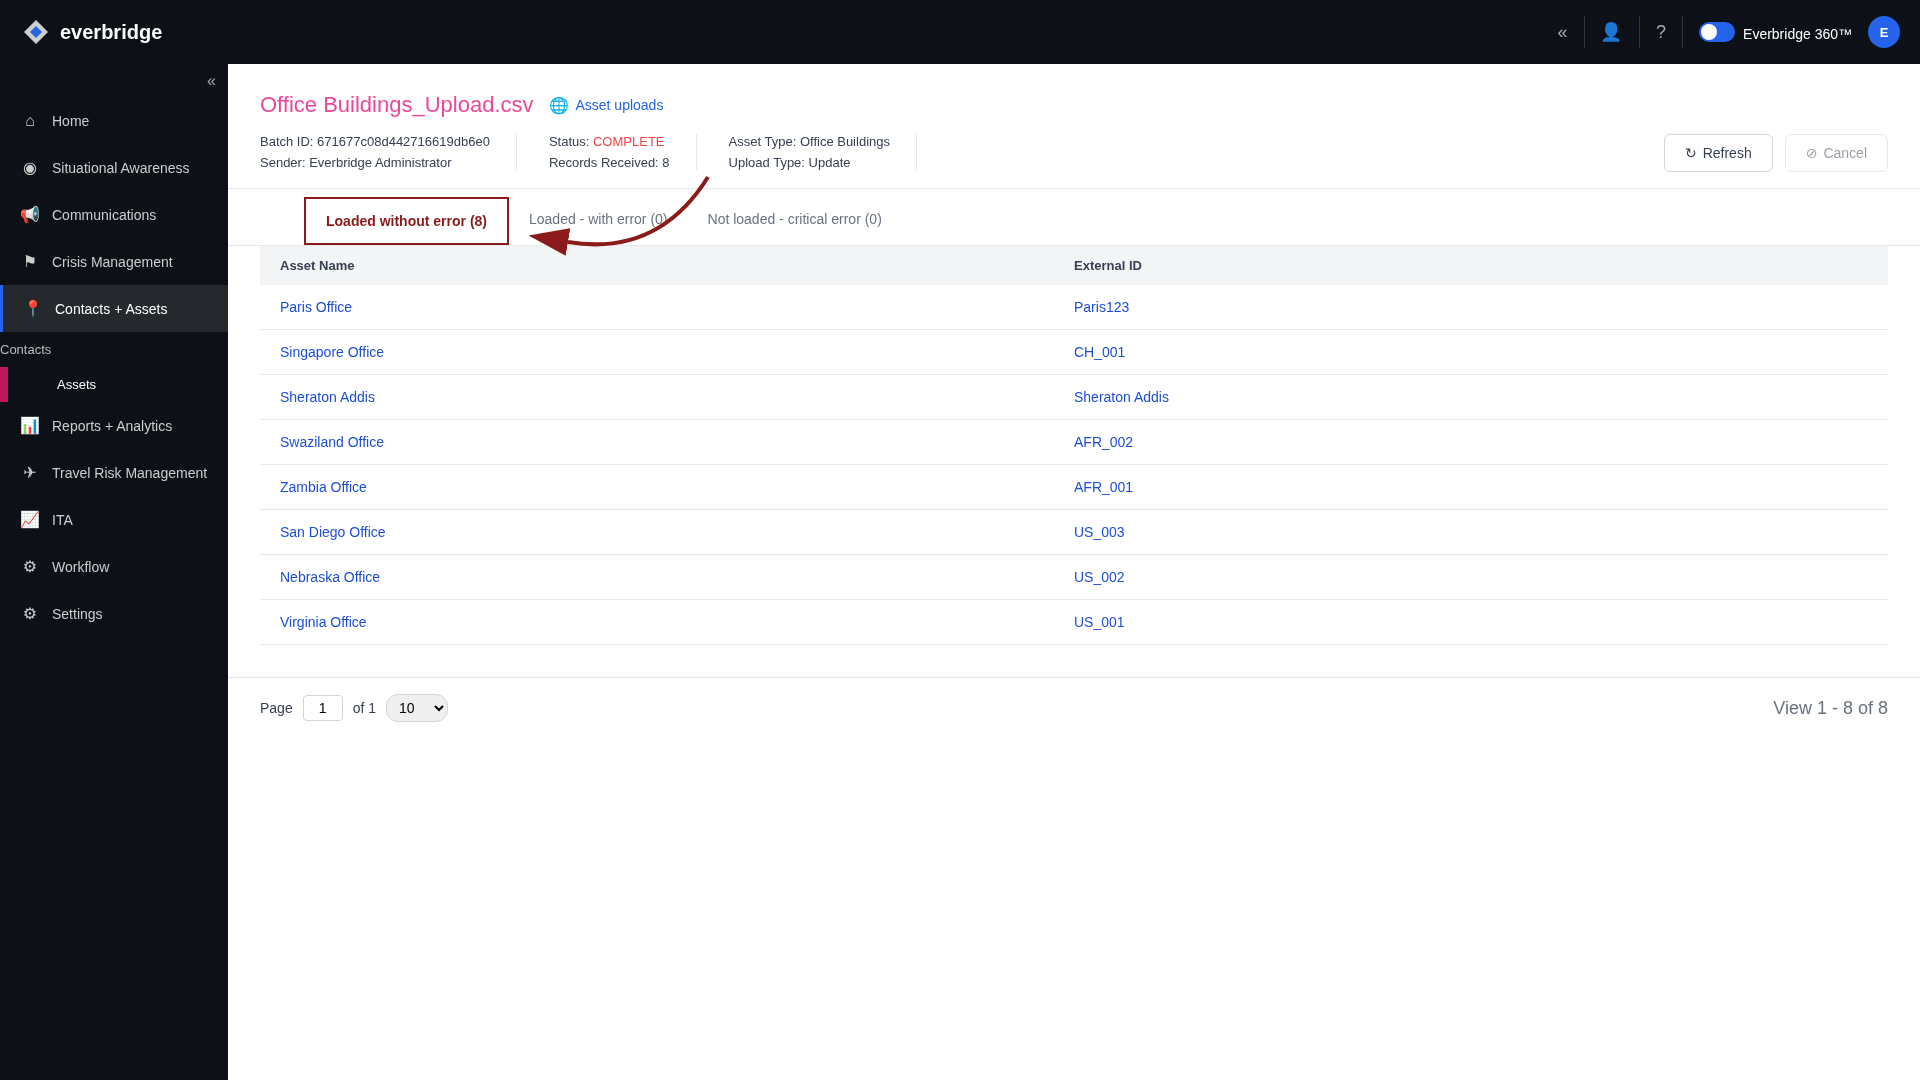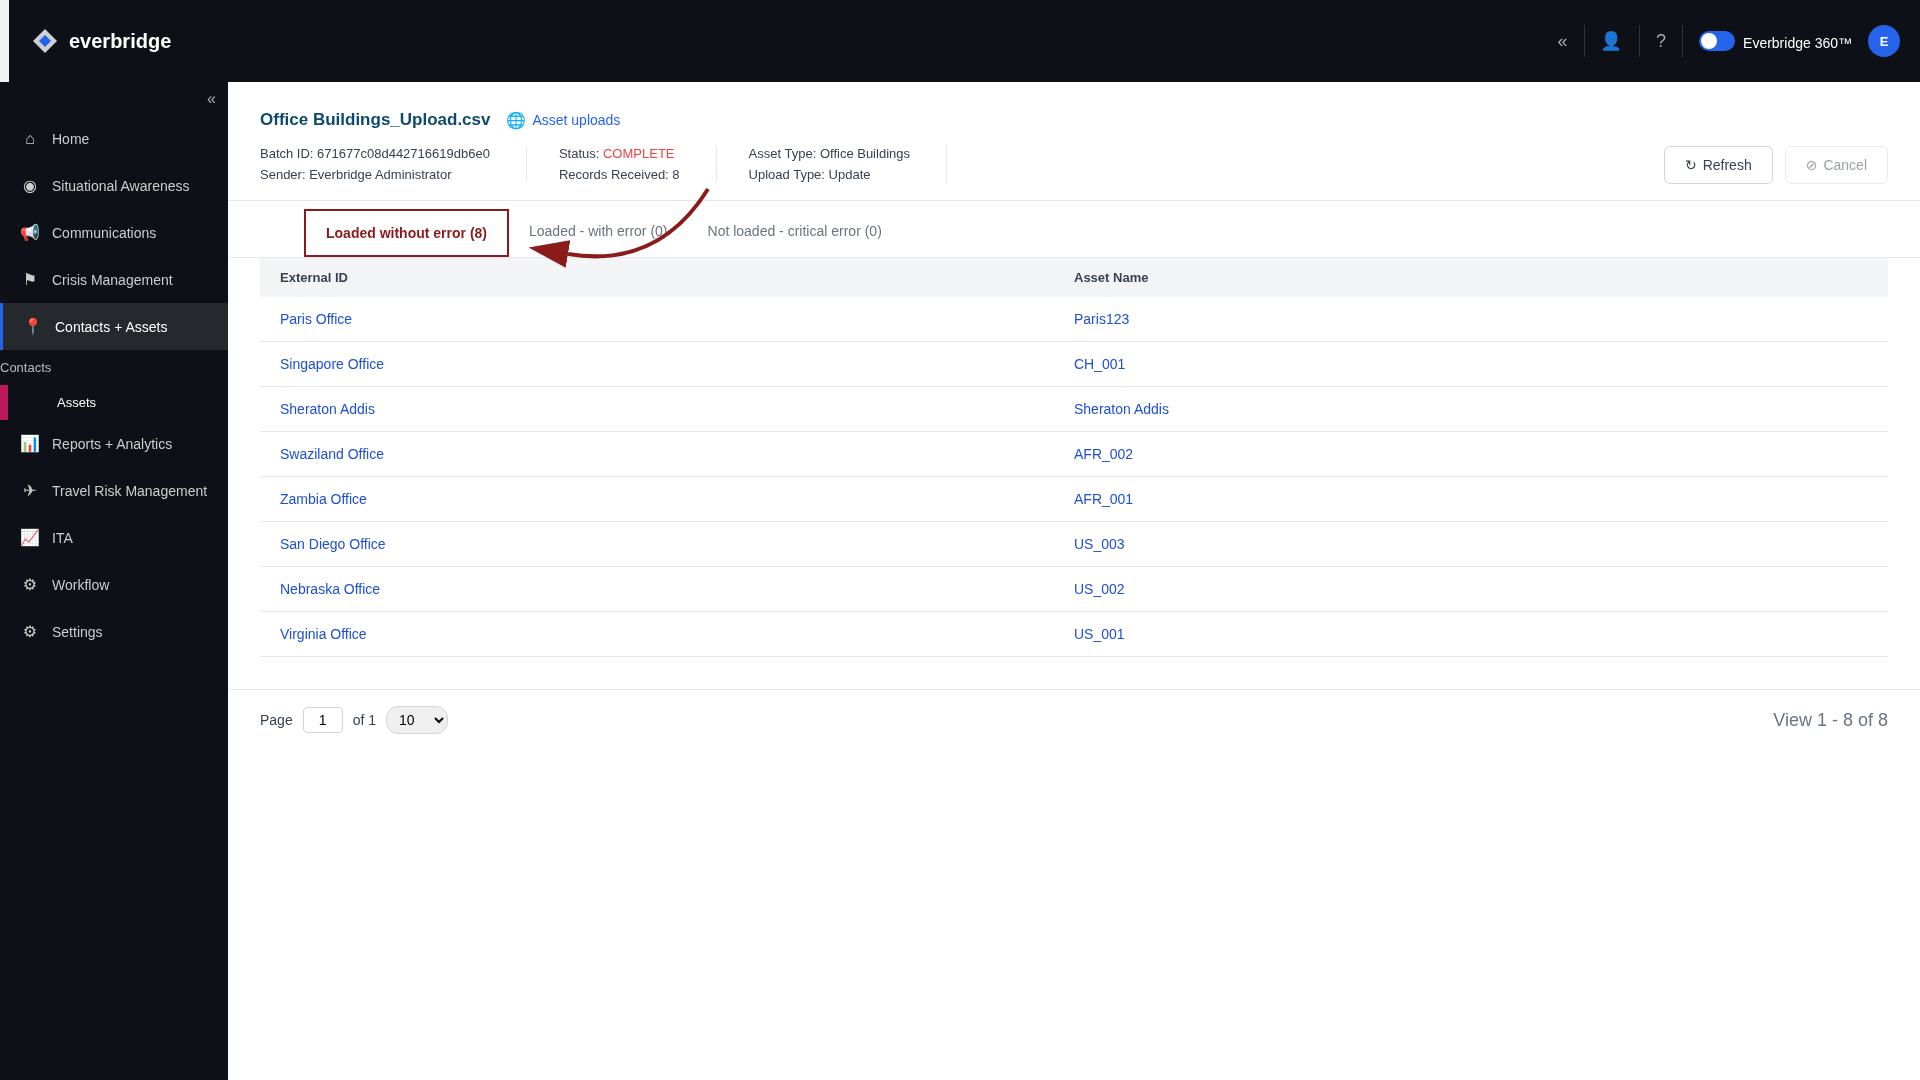--- a/index.html
+++ b/index.html
@@ -1,26 +1,25 @@
 <!DOCTYPE html>
 <html><head>
   <meta charset="utf-8">
   <style>
     * { box-sizing: border-box; margin: 0; padding: 0; }
     body { font-family: -apple-system, BlinkMacSystemFont, 'Segoe UI', Arial, sans-serif; background: #f0f2f5; display: flex; flex-direction: column; height: 1080px; overflow: hidden; }
 
     
     .topbar {
       background: #0d1117;
-      height: 82px;
+      height: 64px;
       display: flex;
       align-items: center;
       padding: 0 20px;
       flex-shrink: 0;
-      margin-left: 9px;
     }
     .topbar-logo {
       display: flex;
       align-items: center;
       gap: 8px;
       color: white;
       font-size: 20px;
       font-weight: bold;
     }
     .topbar-logo svg { width: 32px; height: 32px; }
@@ -114,44 +113,44 @@
       padding: 28px 32px 16px;
       border-bottom: 1px solid #e5e7eb;
     }
     .page-title-row {
       display: flex;
       align-items: center;
       gap: 16px;
       margin-bottom: 16px;
     }
     .page-title {
-      font-size: 17px;
-      font-weight: 700;
-      color: #0c4a6e;
+      font-size: 22px;
+      font-weight: 400;
+      color: #ec4899;
     }
     .breadcrumb-link {
       display: flex;
       align-items: center;
       gap: 6px;
       color: #2563eb;
       font-size: 14px;
       cursor: pointer;
     }
     .breadcrumb-link .globe-icon { font-size: 16px; }
 
     .meta-row {
       display: flex;
       align-items: flex-start;
       gap: 0;
     }
     .meta-block {
       display: flex;
       flex-direction: column;
       gap: 6px;
-      padding-right: 36px;
+      padding-right: 26px;
       margin-right: 32px;
       border-right: 1px solid #e5e7eb;
     }
     .meta-block:last-of-type { border-right: none; }
     .meta-text { font-size: 13px; color: #374151; }
     .meta-text span { font-weight: 400; }
     .meta-value { font-weight: 600; }
     .status-complete { color: #ef4444; font-weight: 700; }
 
     .action-buttons {
@@ -412,22 +411,22 @@
         <defs>
           <marker id="arrowhead" markerWidth="10" markerHeight="7" refX="0" refY="3.5" orient="auto">
             <polygon points="0 0, 10 3.5, 0 7" fill="#8b1a1a"></polygon>
           </marker>
         </defs>
       </svg>
     </div>
 
     <div class="table-area">
       <div class="table-header-row">
+        <span>Asset Name</span>
         <span>External ID</span>
-        <span>Asset Name</span>
       </div>
 
       <div class="table-row">
         <span>Paris Office</span>
         <span>Paris123</span>
       </div>
       <div class="table-row">
         <span>Singapore Office</span>
         <span>CH_001</span>
       </div>

